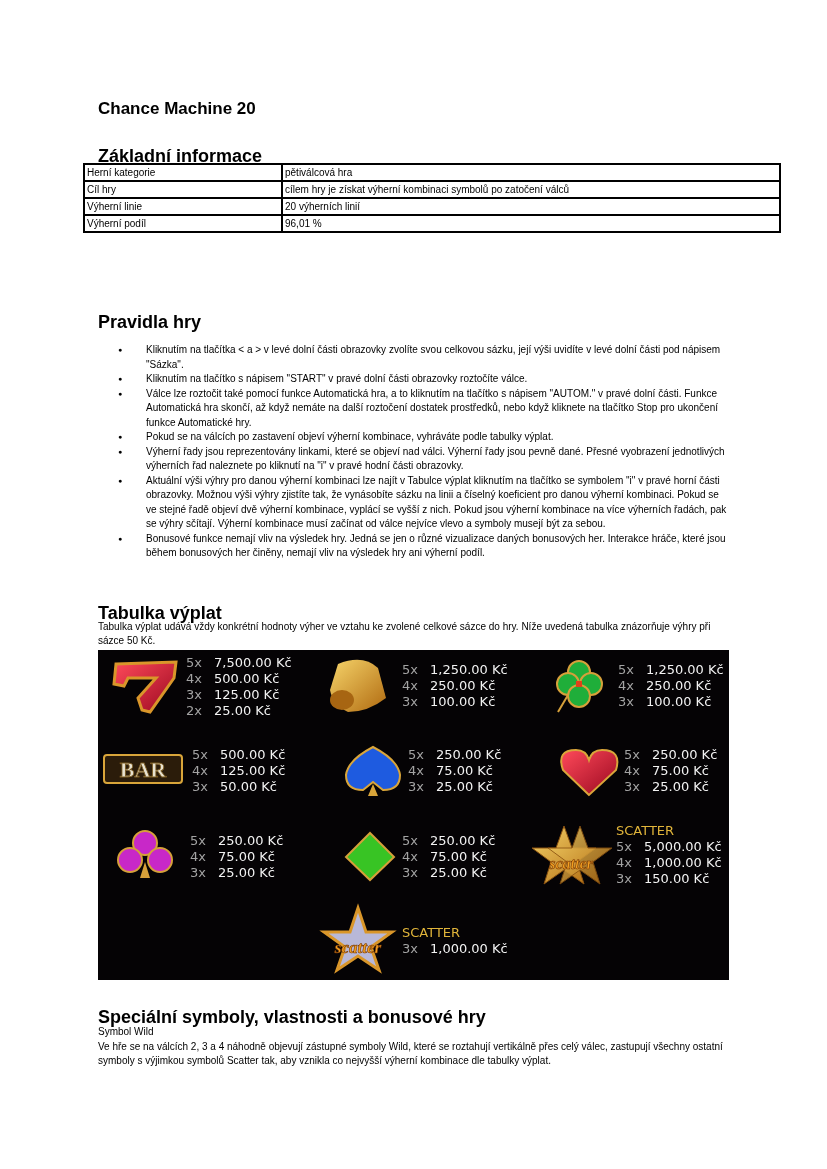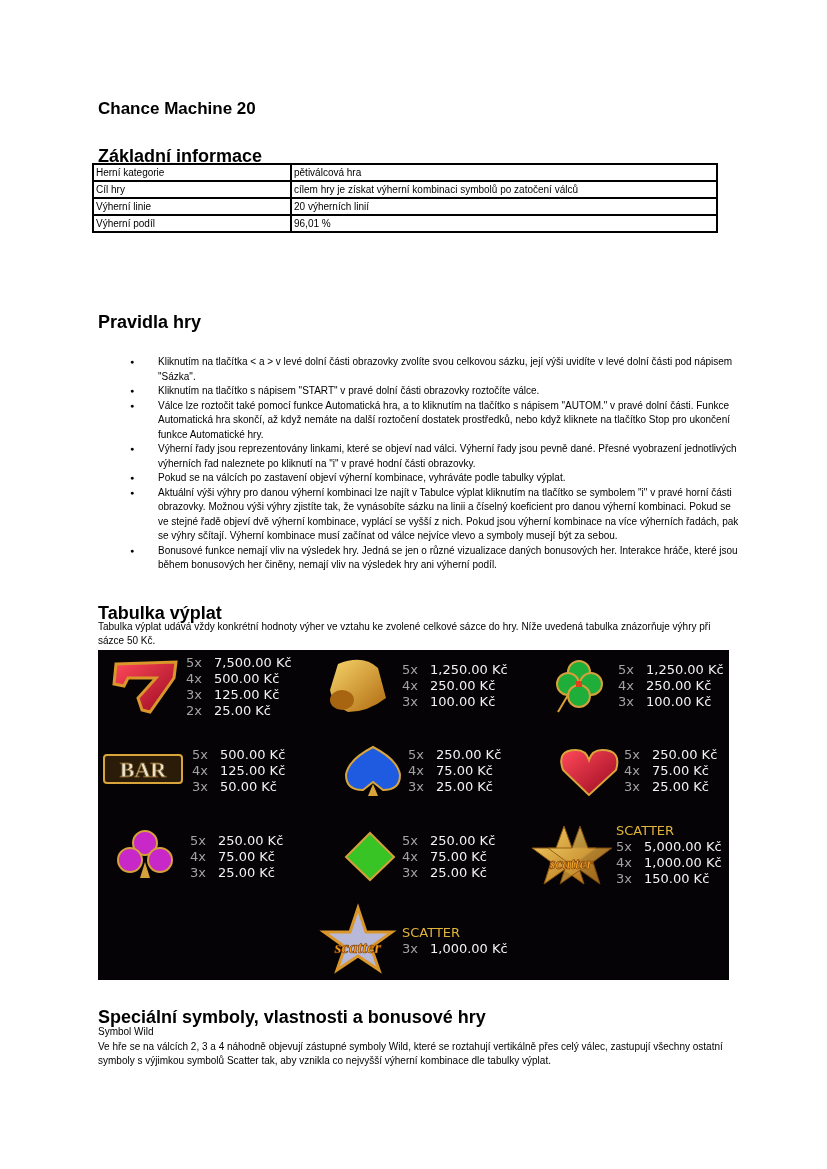--- a/index.html
+++ b/index.html
@@ -1,23 +1,23 @@
 <!DOCTYPE html>
 <html><head>
 <meta charset="utf-8">
 <style>
   html, body { margin: 0; padding: 0; background: #fff; }
   body { width: 827px; height: 1169px; position: relative; overflow: hidden;
          font-family: "Liberation Sans", sans-serif; color: #000; }
   .title { position: absolute; left: 98px; top: 99px; font-size: 17px; font-weight: bold; }
   .h2 { position: absolute; left: 98px; font-size: 18px; font-weight: bold; }
-  table.info { position: absolute; left: 92px; top: 163px; width: 626px; border-collapse: collapse; font-size: 10px; }
+  table.info { position: absolute; left: 83px; top: 163px; width: 698px; border-collapse: collapse; font-size: 10px; }
   table.info td { border: 2px solid #000; height: 15px; padding: 0 2px; line-height: 15px; }
   table.info td.k { width: 192px; }
-  ul.rules { position: absolute; left: 98px; top: 343px; width: 630px; margin: 12px; padding: 0; list-style: none; font-size: 10px; line-height: 14.5px; }
+  ul.rules { position: absolute; left: 98px; top: 343px; width: 630px; margin: 0; padding: 0; list-style: none; font-size: 10px; line-height: 14.5px; }
   ul.rules li { position: relative; padding-left: 24px; margin-left: 0; }
   ul.rules li::before { content: "\25CF"; position: absolute; left: 24px; margin-left: -4px; font-size: 7px; }
   ul.rules li span { display: block; padding-left: 24px; }
   .para { position: absolute; left: 98px; font-size: 10px; line-height: 14px; width: 630px; }
   .paytable { position: absolute; left: 98px; top: 650px; width: 631px; height: 330px; background: #050305; }
   .pays { position: absolute; font-size: 13px; line-height: 16px; color: #f2f2f2; font-family: "DejaVu Sans", sans-serif; white-space: nowrap; }
   .pays .row { display: flex; }
   .pays .m { color: #a3a3a3; width: 28px; }
   .pays .lbl { color: #e0b43a; }
 </style>
@@ -53,24 +53,24 @@
   <li>
       <span>Kliknutím na tlačítka &lt; a &gt; v levé dolní části obrazovky zvolíte svou celkovou sázku, její výši uvidíte v levé dolní části pod nápisem "Sázka".</span>
     </li>
   <li>
       <span>Kliknutím na tlačítko s nápisem "START" v pravé dolní části obrazovky roztočíte válce.</span>
     </li>
   <li>
       <span>Válce lze roztočit také pomocí funkce Automatická hra, a to kliknutím na tlačítko s nápisem "AUTOM." v pravé dolní části. Funkce Automatická hra skončí, až když nemáte na další roztočení dostatek prostředků, nebo když kliknete na tlačítko Stop pro ukončení funkce Automatické hry.</span>
     </li>
   <li>
+      <span>Pokud se na válcích po zastavení objeví výherní kombinace, vyhráváte podle tabulky výplat.</span>
+    </li>
+  <li>
       <span>Výherní řady jsou reprezentovány linkami, které se objeví nad válci. Výherní řady jsou pevně dané. Přesné vyobrazení jednotlivých výherních řad naleznete po kliknutí na "i" v pravé hodní části obrazovky.</span>
-    </li>
-  <li>
-      <span>Pokud se na válcích po zastavení objeví výherní kombinace, vyhráváte podle tabulky výplat.</span>
     </li>
   <li>
       <span>Aktuální výši výhry pro danou výherní kombinaci lze najít v Tabulce výplat kliknutím na tlačítko se symbolem "i" v pravé horní části obrazovky. Možnou výši výhry zjistíte tak, že vynásobíte sázku na linii a číselný koeficient pro danou výherní kombinaci. Pokud se ve stejné řadě objeví dvě výherní kombinace, vyplácí se vyšší z nich. Pokud jsou výherní kombinace na více výherních řadách, pak se výhry sčítají. Výherní kombinace musí začínat od válce nejvíce vlevo a symboly musejí být za sebou.</span>
     </li>
   <li>
       <span>Bonusové funkce nemají vliv na výsledek hry. Jedná se jen o různé vizualizace daných bonusových her. Interakce hráče, které jsou během bonusových her činěny, nemají vliv na výsledek hry ani výherní podíl.</span>
     </li>
 </ul>
 
 <div class="h2" style="top:603px">Tabulka výplat</div>

